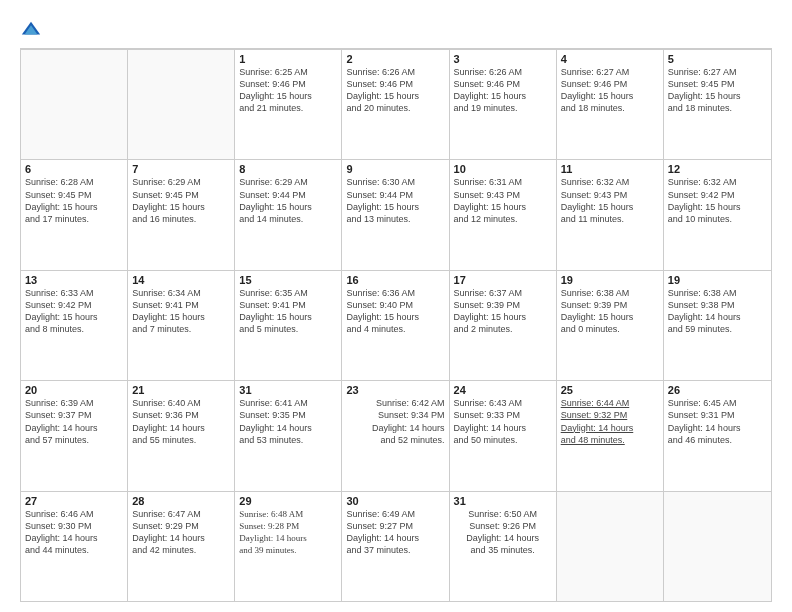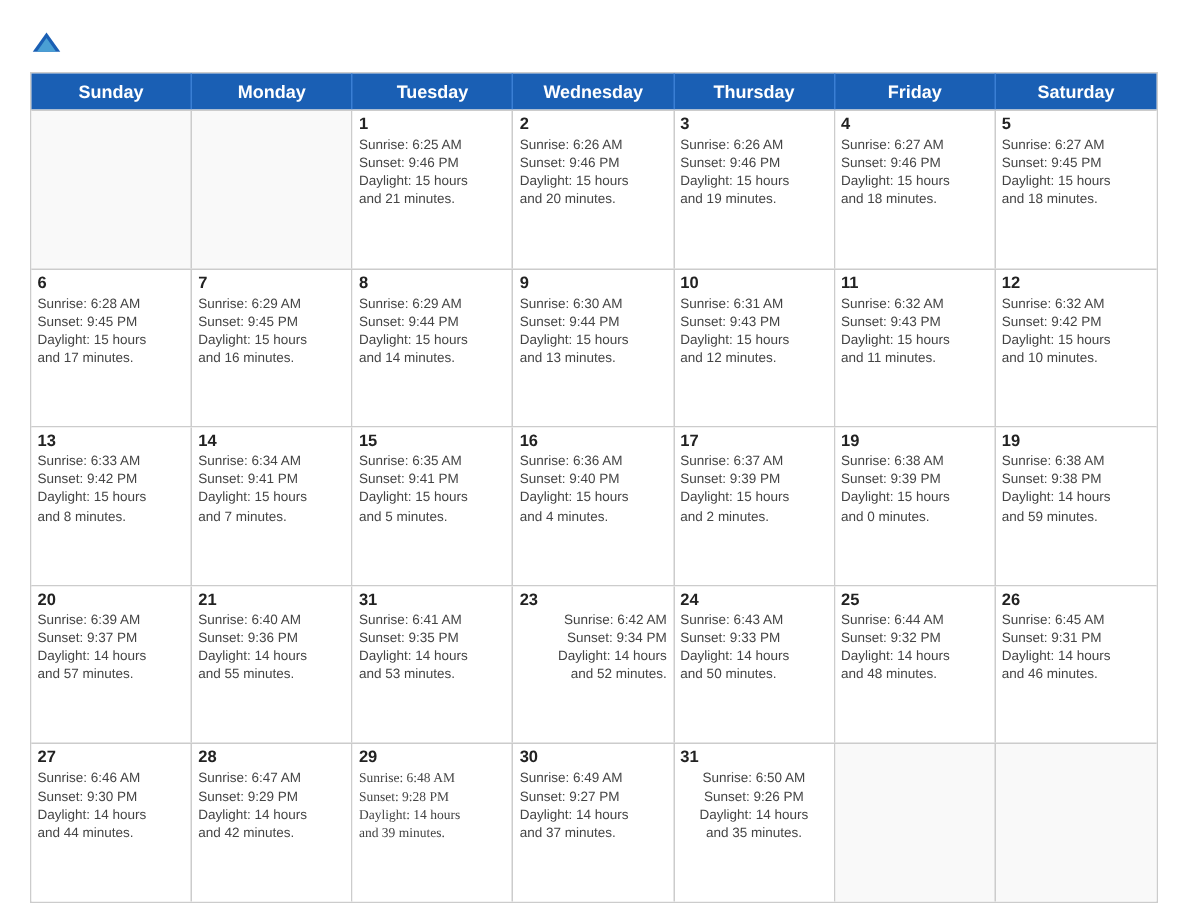--- a/index.html
+++ b/index.html
@@ -120,29 +120,20 @@
         <span class="logo-blue"></span>
       </div>
     </div>
     <div class="title-area">
       <div class="month-title"></div>
       <div class="location"></div>
     </div>
   </div>
 
   <div class="calendar">
-    <div class="cal-header" id="cal-header">
-        <div class="cal-header-cell">Sunday</div>
-        <div class="cal-header-cell">Monday</div>
-        <div class="cal-header-cell">Tuesday</div>
-        <div class="cal-header-cell">Wednesday</div>
-        <div class="cal-header-cell">Thursday</div>
-        <div class="cal-header-cell">Friday</div>
-        <div class="cal-header-cell">Saturday</div>
-      </div>
     <div class="cal-body" id="cal-body">
         <div class="cal-row">
           <div class="cal-cell empty"></div>
           <div class="cal-cell empty"></div>
           <div class="cal-cell">
             <span class="day-num">1</span>
             <div class="cell-info" style="white-space: pre-line;">Sunrise: 6:25 AM
 Sunset: 9:46 PM
 Daylight: 15 hours
 and 21 minutes.</div>
@@ -309,21 +300,21 @@
           </div>
           <div class="cal-cell">
             <span class="day-num">24</span>
             <div class="cell-info" style="white-space: pre-line;">Sunrise: 6:43 AM
 Sunset: 9:33 PM
 Daylight: 14 hours
 and 50 minutes.</div>
           </div>
           <div class="cal-cell">
             <span class="day-num">25</span>
-            <div class="cell-info" style="white-space: pre-line;">Sunrise: 6:44 AM
+            <div class="cell-info" style="white-space: pre-line; text-decoration: underline;">Sunrise: 6:44 AM
 Sunset: 9:32 PM
 Daylight: 14 hours
 and 48 minutes.</div>
           </div>
           <div class="cal-cell">
             <span class="day-num">26</span>
             <div class="cell-info" style="white-space: pre-line;">Sunrise: 6:45 AM
 Sunset: 9:31 PM
 Daylight: 14 hours
 and 46 minutes.</div>

